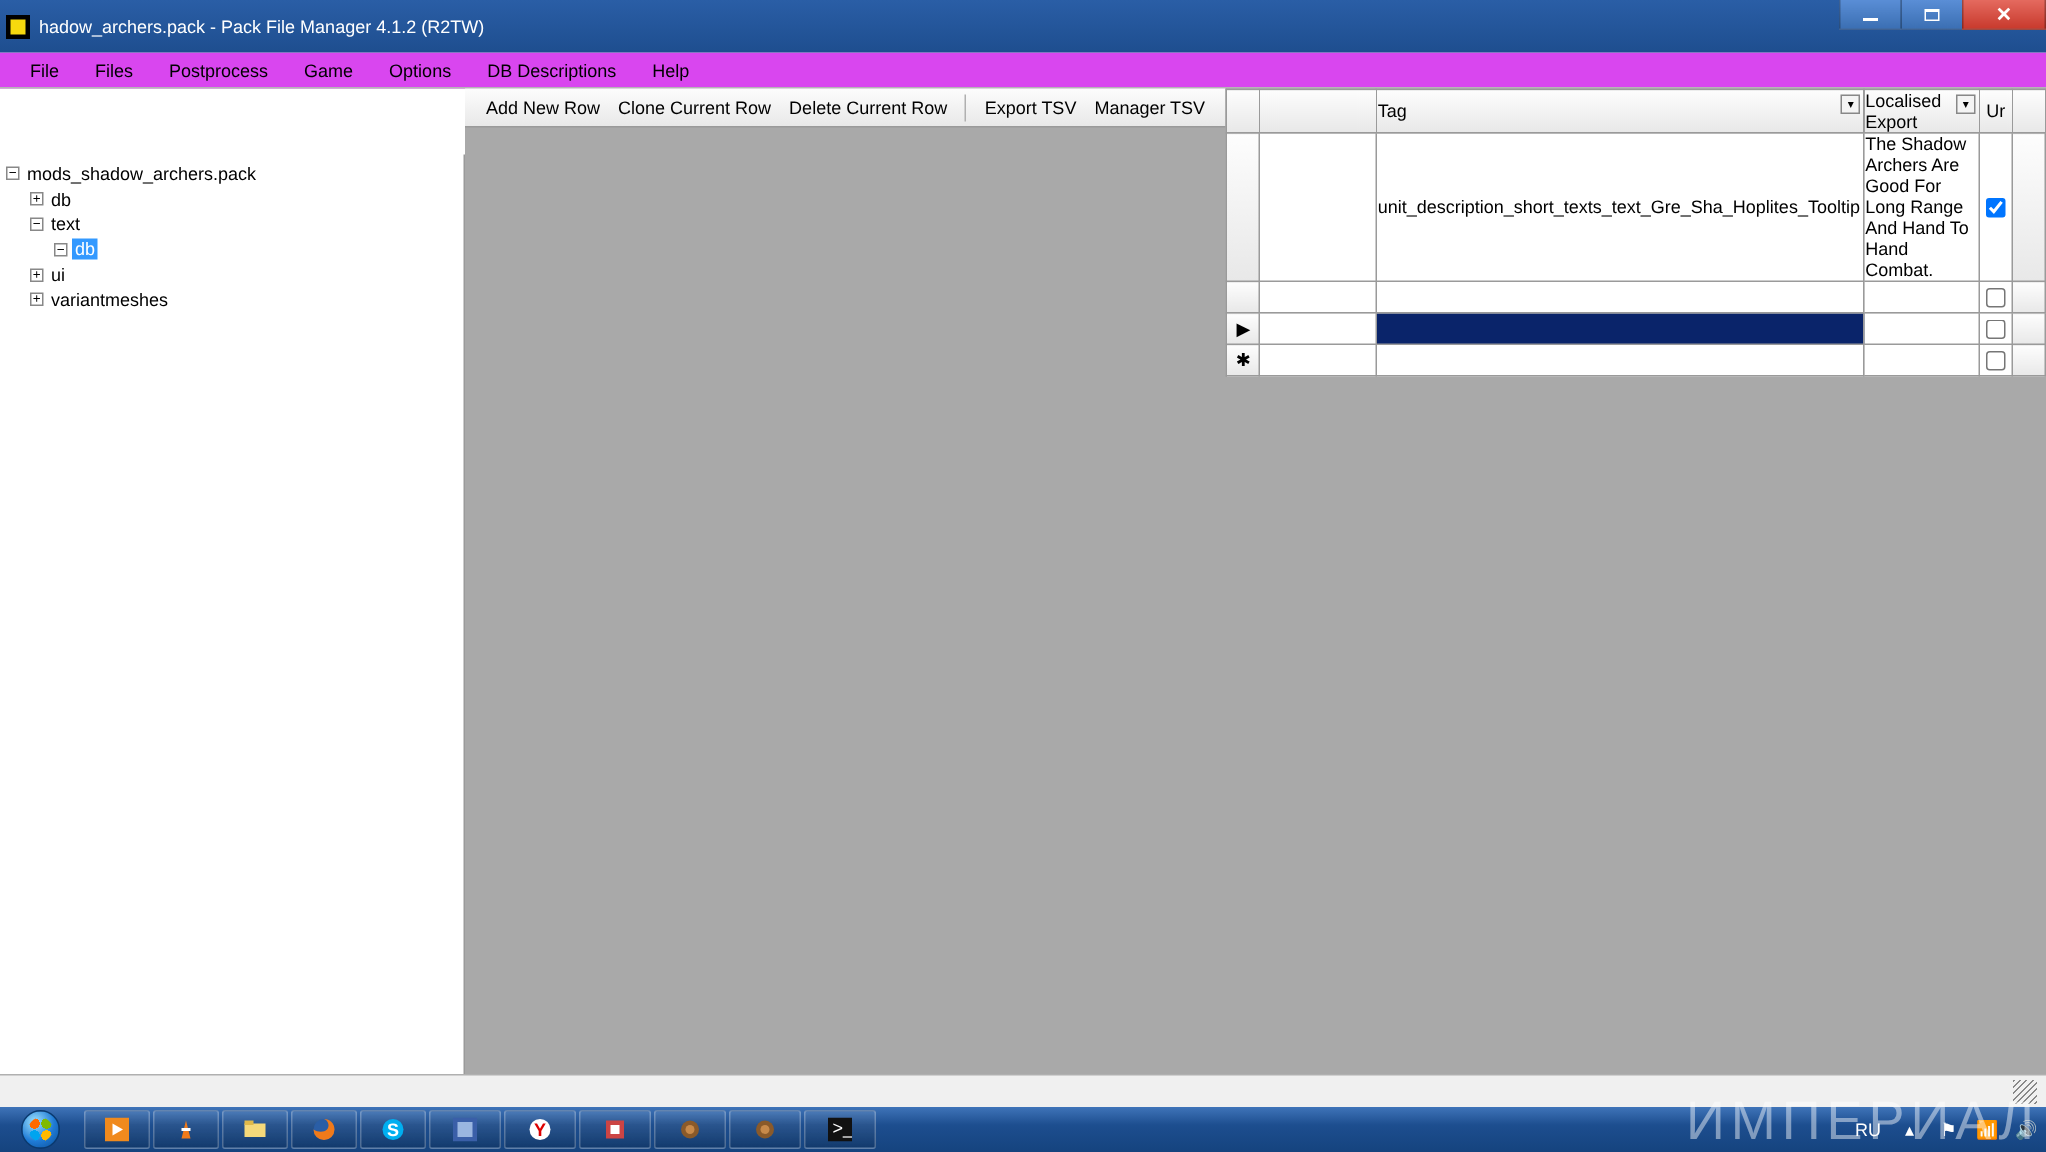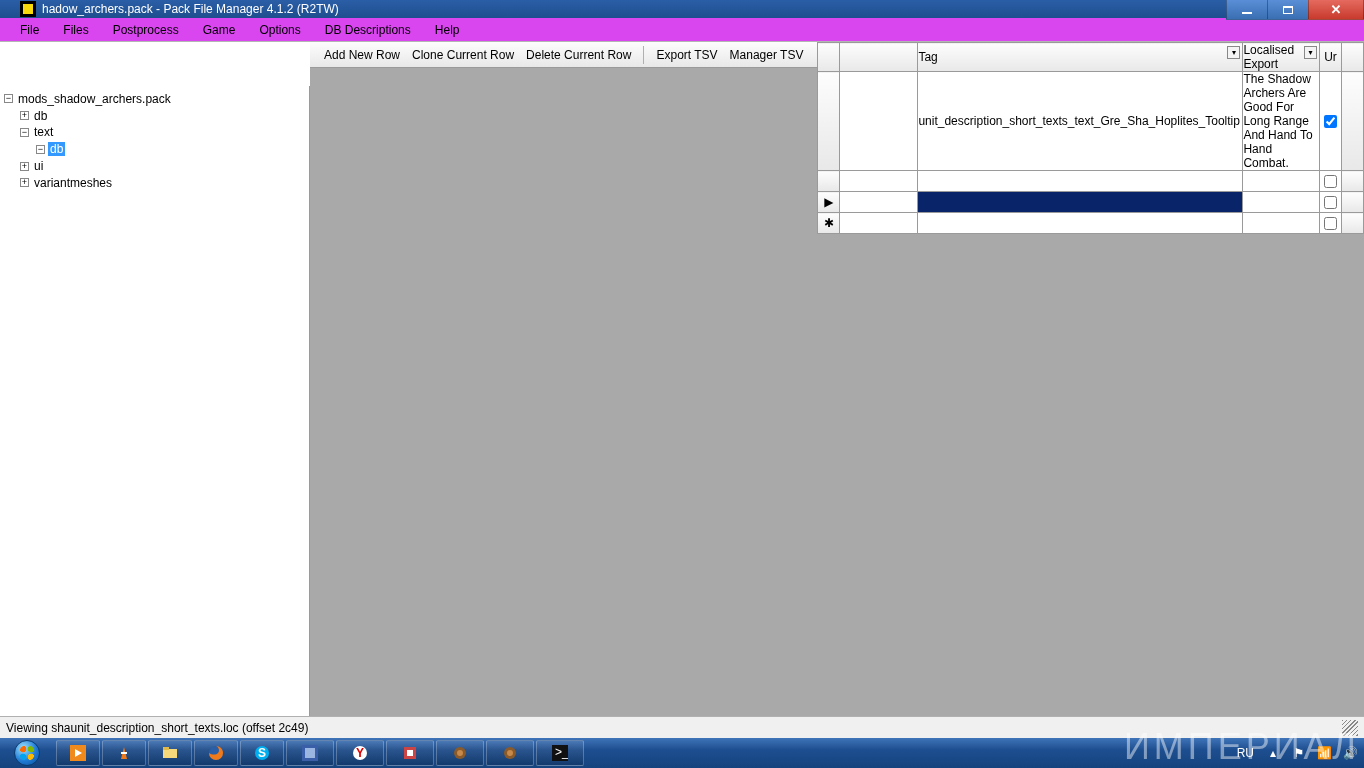--- a/index.html
+++ b/index.html
@@ -1,20 +1,20 @@
 <!DOCTYPE html>
 <html><head>
 <meta charset="utf-8">
 <style>
 * { margin:0; padding:0; box-sizing:border-box; font-family:"Segoe UI",Tahoma,sans-serif; font-size:12px; }
 html,body { width:1364px; height:768px; overflow:hidden; }
 body { background:#fff; display:flex; flex-direction:column; }
 
 
-.titlebar { height:18px; background:linear-gradient(#2a5ea6,#1e4e8f); color:#fff; display:flex; align-items:center; padding-left:20px; position:relative; }
+.titlebar { height:35px; background:linear-gradient(#2a5ea6,#1e4e8f); color:#fff; display:flex; align-items:center; padding-left:4px; position:relative; }
 .titlebar .appicon { width:16px; height:16px; background:#f7d90e; border:3px solid #000; margin-right:6px; }
 .titlebar .winbtns { position:absolute; right:0; top:0; display:flex; height:20px; }
 .winbtn { width:42px; height:20px; display:flex; align-items:center; justify-content:center; border:1px solid rgba(0,0,0,.3); border-top:none; margin-left:-1px; }
 .winbtn.min,.winbtn.max { background:linear-gradient(#5a8ed6,#3b6fb3); }
 .winbtn.close { background:linear-gradient(#e56a5f,#c83a2d); width:56px; border-top-right-radius:0; }
 .winbtn .sq { width:10px; height:8px; border:1px solid #fff; border-top:2px solid #fff; }
 .winbtn .mn { width:10px; height:0; border-top:2px solid #fff; margin-top:6px; }
 .winbtn .x { font-size:13px; color:#fff; font-weight:bold; }
 
 
@@ -181,21 +181,20 @@
           <td class="datacell cb"><input type="checkbox" style=""></td>
           <td class="rowhdr"></td>
         </tr>
       </tbody>
         </table>
     </div>
   </div>
 </div>
 
 <div class="statusbar">
-  <span>Viewing shaunit_description_short_texts.loc (offset 2c49)</span>
   <div class="resize-grip"></div>
 </div>
 
 <div class="taskbar">
   <div class="start">
       <div class="orb"></div>
     </div>
   <div class="tb-items">
     <div class="tb-item">
         <svg viewBox="0 0 16 16">

